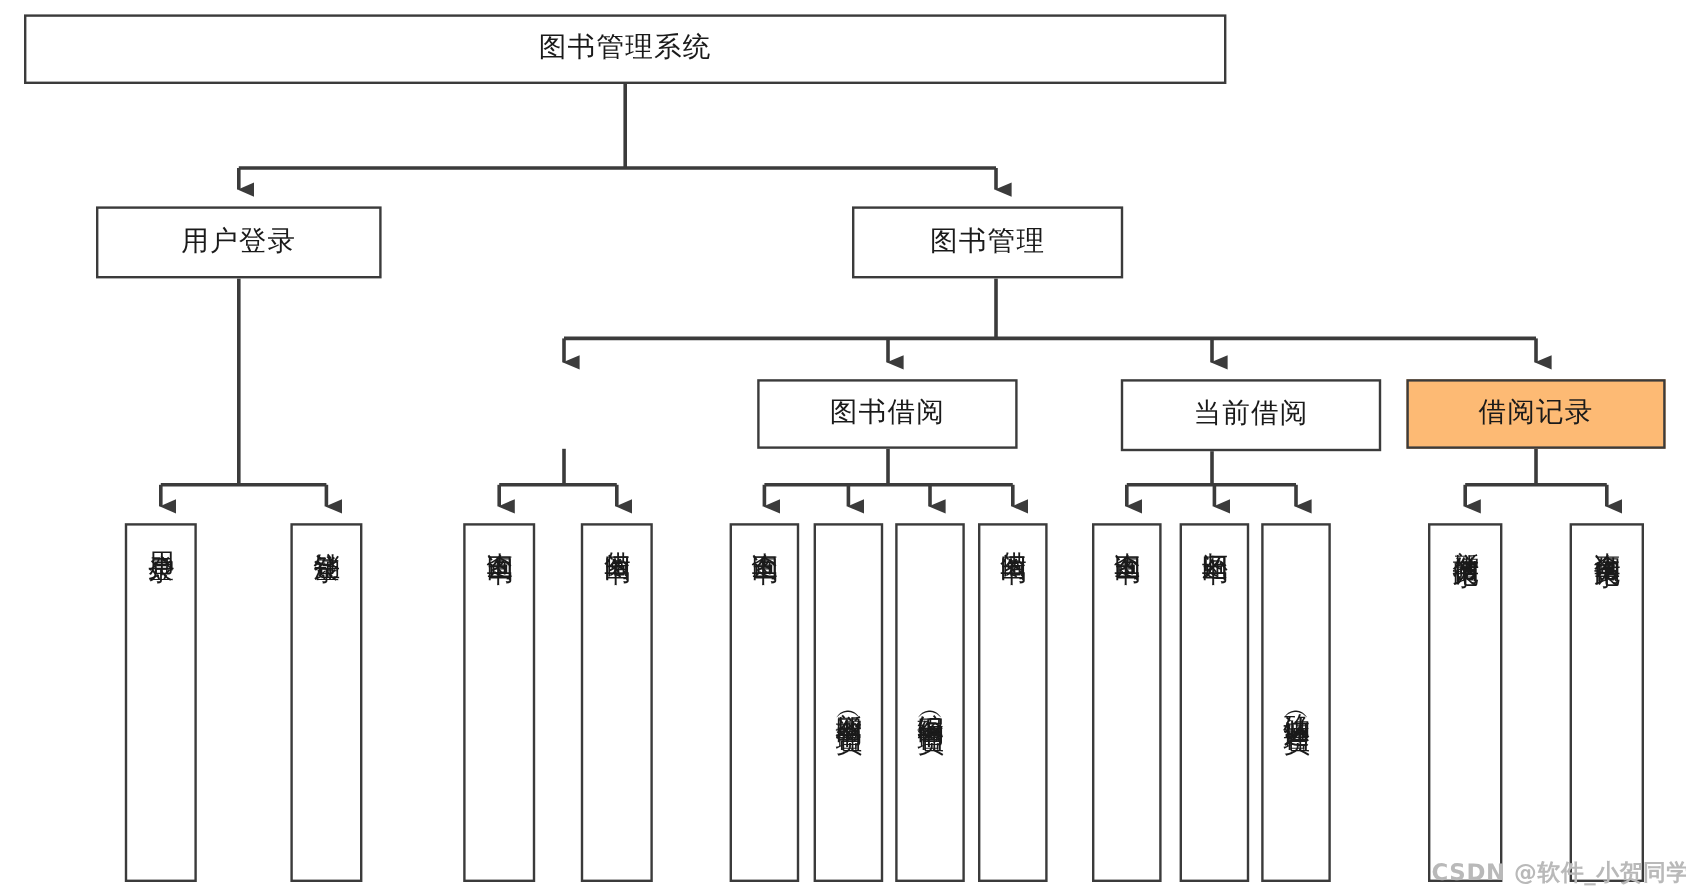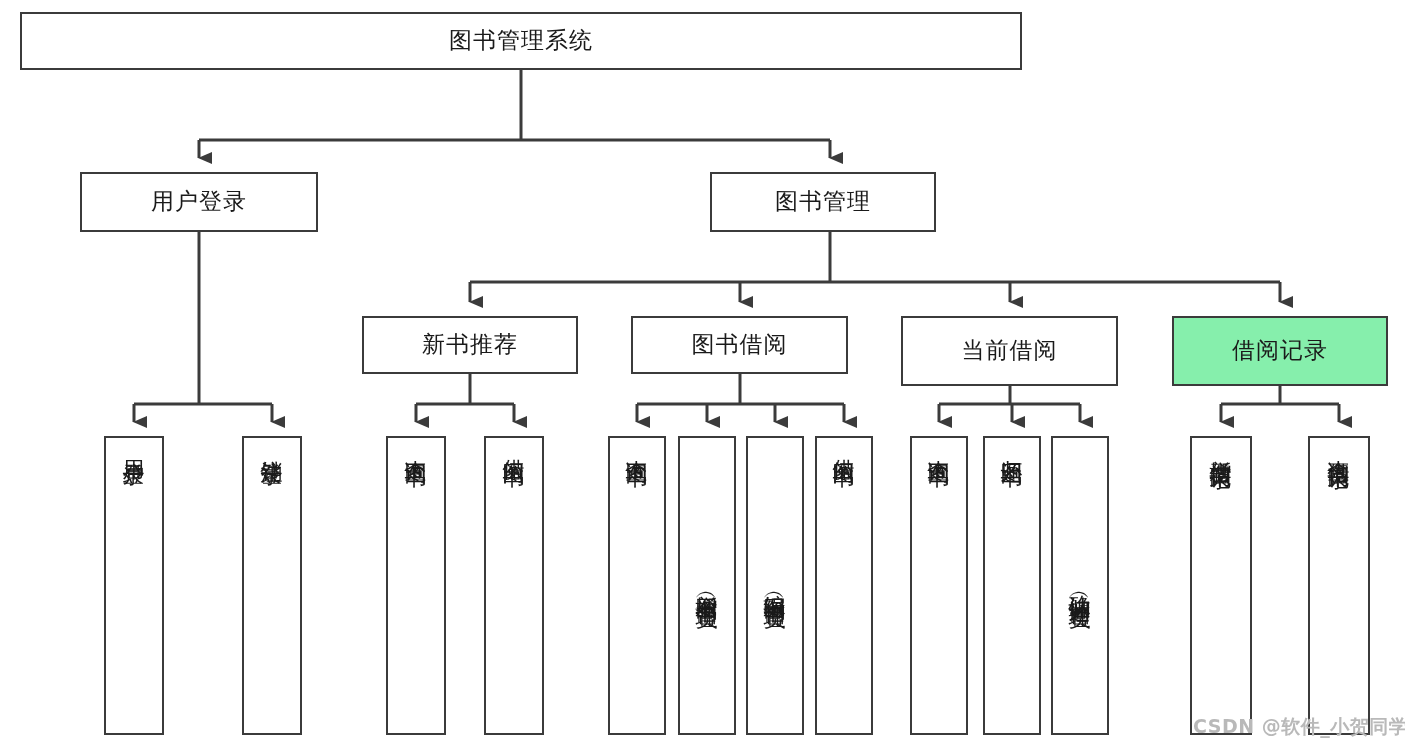--- a/index.html
+++ b/index.html
@@ -128,30 +128,27 @@
     <span>图书管理系统</span>
   </div>
 
   <div class="node h" id="n-l2-0" style="left: 80px; top: 172px; width: 238px; height: 60px; border-color: rgb(59, 59, 59); background: rgb(255, 255, 255); color: rgb(26, 26, 26);">
     <span>用户登录</span>
   </div>
   <div class="node h" id="n-l2-1" style="left: 710px; top: 172px; width: 226px; height: 60px; border-color: rgb(59, 59, 59); background: rgb(255, 255, 255); color: rgb(26, 26, 26);">
     <span>图书管理</span>
   </div>
 
-  <div class="node h" id="n-l3-0" style="left: 362px; top: 316px; width: 216px; height: 58px; border-color: rgb(59, 59, 59); background: rgb(255, 255, 255); color: rgb(26, 26, 26);">
-    <span>新书推荐</span>
-  </div>
   <div class="node h" id="n-l3-1" style="left: 631px; top: 316px; width: 217px; height: 58px; border-color: rgb(59, 59, 59); background: rgb(255, 255, 255); color: rgb(26, 26, 26); align-items: center;">
     <span>图书借阅</span>
   </div>
-  <div class="node h" id="n-l3-2" style="left: 901px; top: 316px; width: 217px; height: 70px; border-color: rgb(59, 59, 59); background: rgb(255, 255, 255); color: rgb(26, 26, 26);">
+  <div class="node h" id="n-l3-2" style="left: 934px; top: 316px; width: 217px; height: 60px; border-color: rgb(59, 59, 59); background: rgb(255, 255, 255); color: rgb(26, 26, 26);">
     <span>当前借阅</span>
   </div>
-  <div class="node h" id="n-l3-3" style="left: 1172px; top: 316px; width: 216px; height: 70px; border-color: rgb(59, 59, 59); background: #86efac; color: rgb(26, 26, 26);">
+  <div class="node h" id="n-l3-3" style="left: 1172px; top: 316px; width: 216px; height: 58px; border-color: rgb(59, 59, 59); background: #fdba74; color: rgb(26, 26, 26);">
     <span>借阅记录</span>
   </div>
 
   <div class="node v" id="n-lf-0" style="left: 104px; top: 436px; width: 60px; height: 299px; border-color: rgb(59, 59, 59); background: rgb(255, 255, 255); color: rgb(26, 26, 26);">
     <span class="vtext">用户登录</span>
   </div>
   <div class="node v" id="n-lf-1" style="left: 242px; top: 436px; width: 60px; height: 299px; border-color: rgb(59, 59, 59); background: rgb(255, 255, 255); color: rgb(26, 26, 26);">
     <span class="vtext">注销登录</span>
   </div>
   <div class="node v" id="n-lf-2" style="left: 386px; top: 436px; width: 60px; height: 299px; border-color: rgb(59, 59, 59); background: rgb(255, 255, 255); color: rgb(26, 26, 26);">

